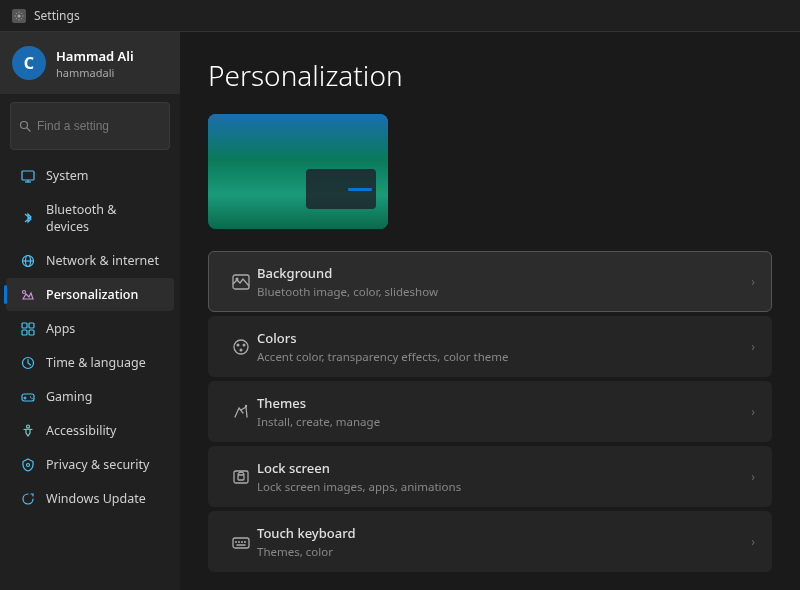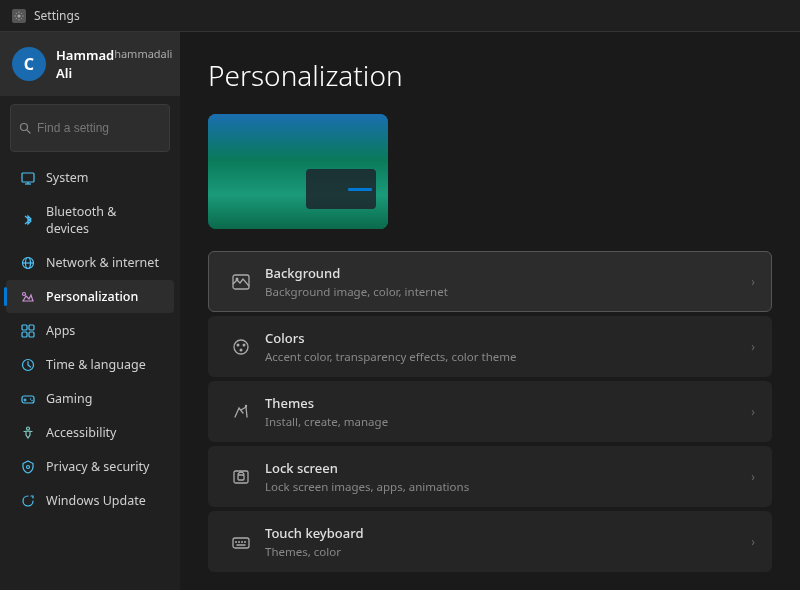--- a/index.html
+++ b/index.html
@@ -55,21 +55,21 @@
       cursor: pointer;
     }
     .user-avatar {
       width: 34px; height: 34px;
       background: #1a6ab0;
       border-radius: 50%;
       display: flex; align-items: center; justify-content: center;
       font-size: 16px; font-weight: bold; color: white;
       flex-shrink: 0;
     }
-    .user-info { display: flex; flex-direction: row; justify-content: space-between; }
+    .user-info { display: flex; flex-direction: column; justify-content: space-between; }
     .user-name { font-size: 13px; font-weight: 600; color: #fff; }
     .user-handle { font-size: 11px; color: #aaa; }
     .search-box {
       margin: 8px 10px;
       display: flex;
       align-items: center;
       background: #2d2d2d;
       border-radius: 4px;
       padding: 16px 8px;
       gap: 6px;
@@ -195,21 +195,21 @@
       border: 1.5px solid #555;
       background: #2c2c2c;
     }
     .settings-item-icon {
       width: 32px; height: 32px;
       display: flex; align-items: center; justify-content: center;
       flex-shrink: 0;
       font-size: 16px;
       color: #aaa;
     }
-    .settings-item-text { flex: 1; margin-left: 8px; }
+    .settings-item-text { flex: 1; margin-left: 0; }
     .settings-item-title { font-size: 13px; font-weight: 500; color: #e0e0e0; }
     .settings-item-desc { font-size: 11.5px; color: #888; margin-top: 2px; }
     .chevron {
       color: #666;
       font-size: 12px;
       flex-shrink: 0;
     }
     
     .icon-system { color: #4fc3f7; }
     .icon-bluetooth { color: #4fc3f7; }
@@ -390,21 +390,21 @@
       <div class="settings-item highlighted">
         <div class="settings-item-icon">
           <svg width="18" height="18" viewBox="0 0 18 18" fill="none">
             <rect x="1" y="2" width="16" height="14" rx="2" stroke="#aaa" stroke-width="1.3"></rect>
             <path d="M1 11 L5 7 L8 10 L11 6 L17 13" stroke="#aaa" stroke-width="1.3" fill="none"></path>
             <circle cx="5" cy="6" r="1.5" fill="#aaa"></circle>
           </svg>
         </div>
         <div class="settings-item-text">
           <div class="settings-item-title">Background</div>
-          <div class="settings-item-desc">Background image, color, internet</div>
+          <div class="settings-item-desc">Bluetooth image, color, slideshow</div>
         </div>
         <span class="chevron">›</span>
       </div>
 
       <div class="settings-item">
         <div class="settings-item-icon">
           <svg width="18" height="18" viewBox="0 0 18 18" fill="none">
             <circle cx="9" cy="9" r="7" stroke="#aaa" stroke-width="1.3"></circle>
             <circle cx="6" cy="7" r="1.5" fill="#aaa"></circle>
             <circle cx="12" cy="7" r="1.5" fill="#aaa"></circle>

